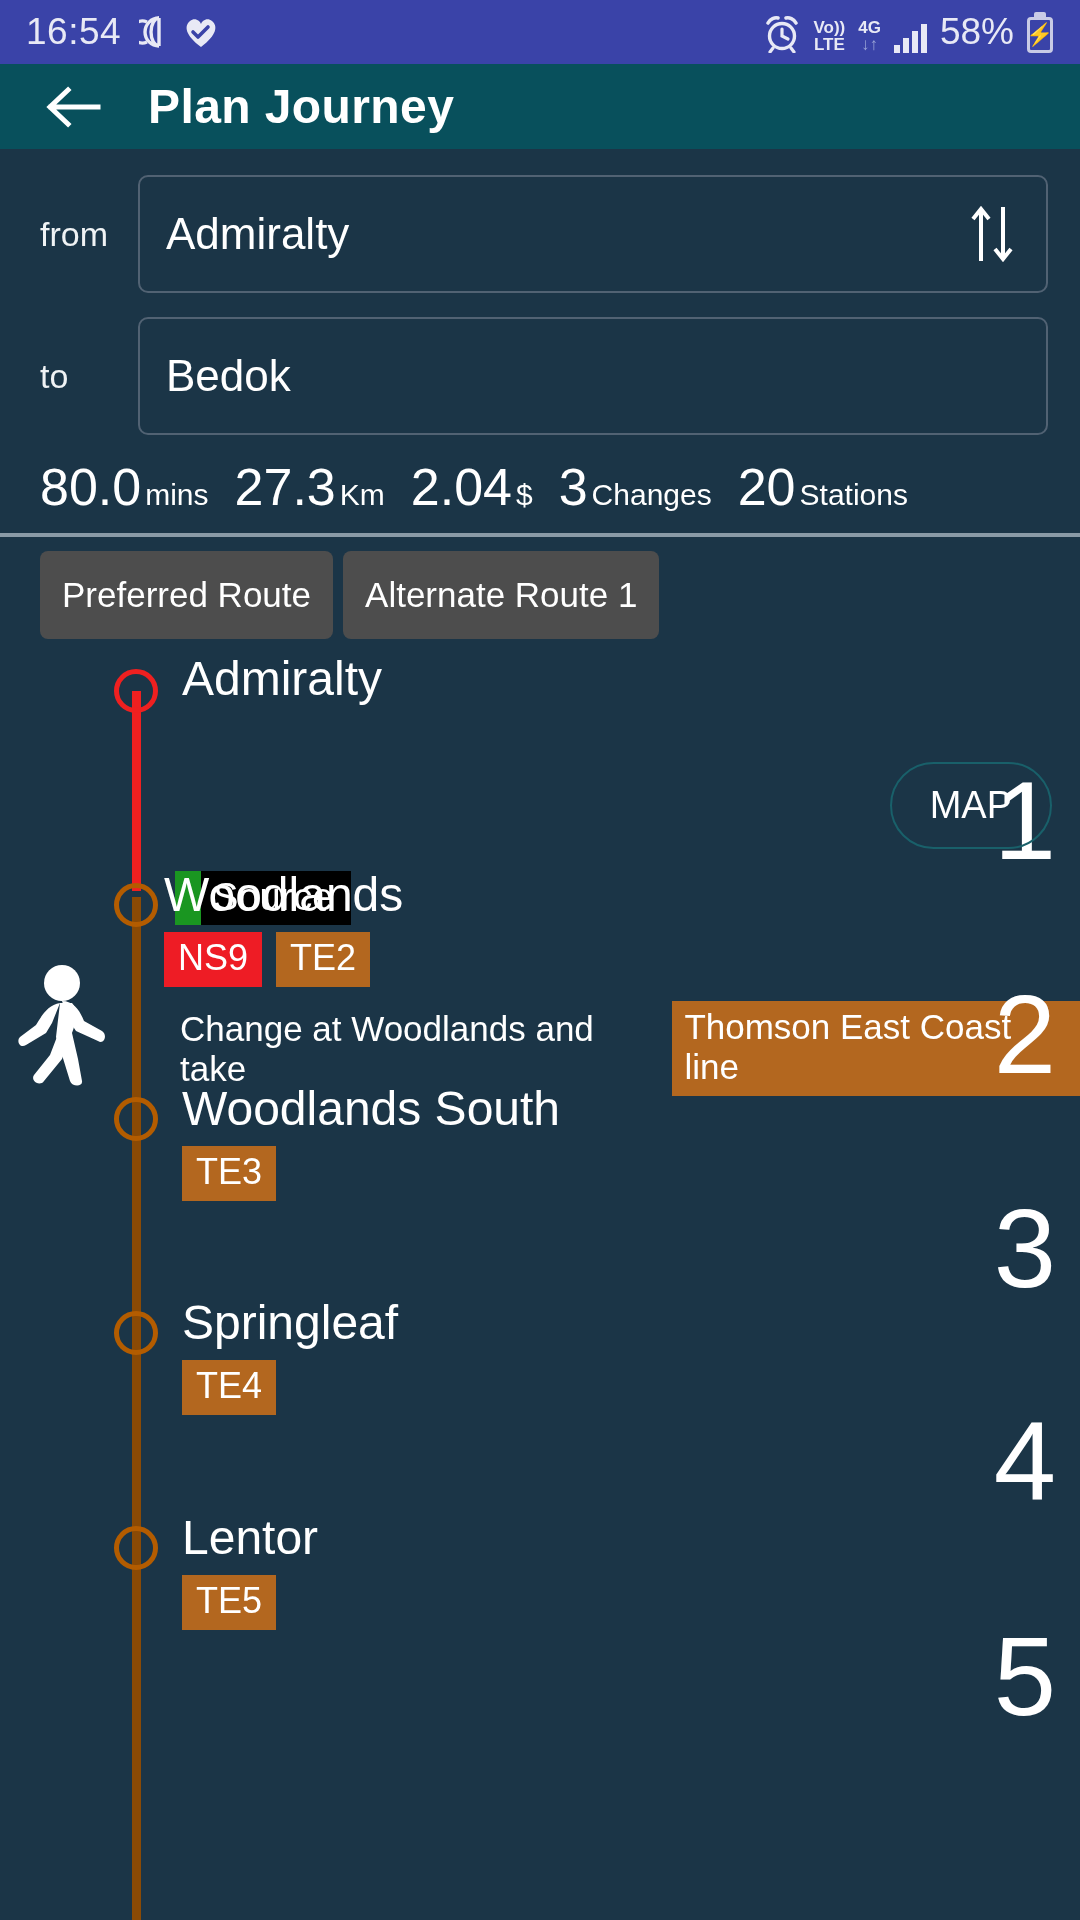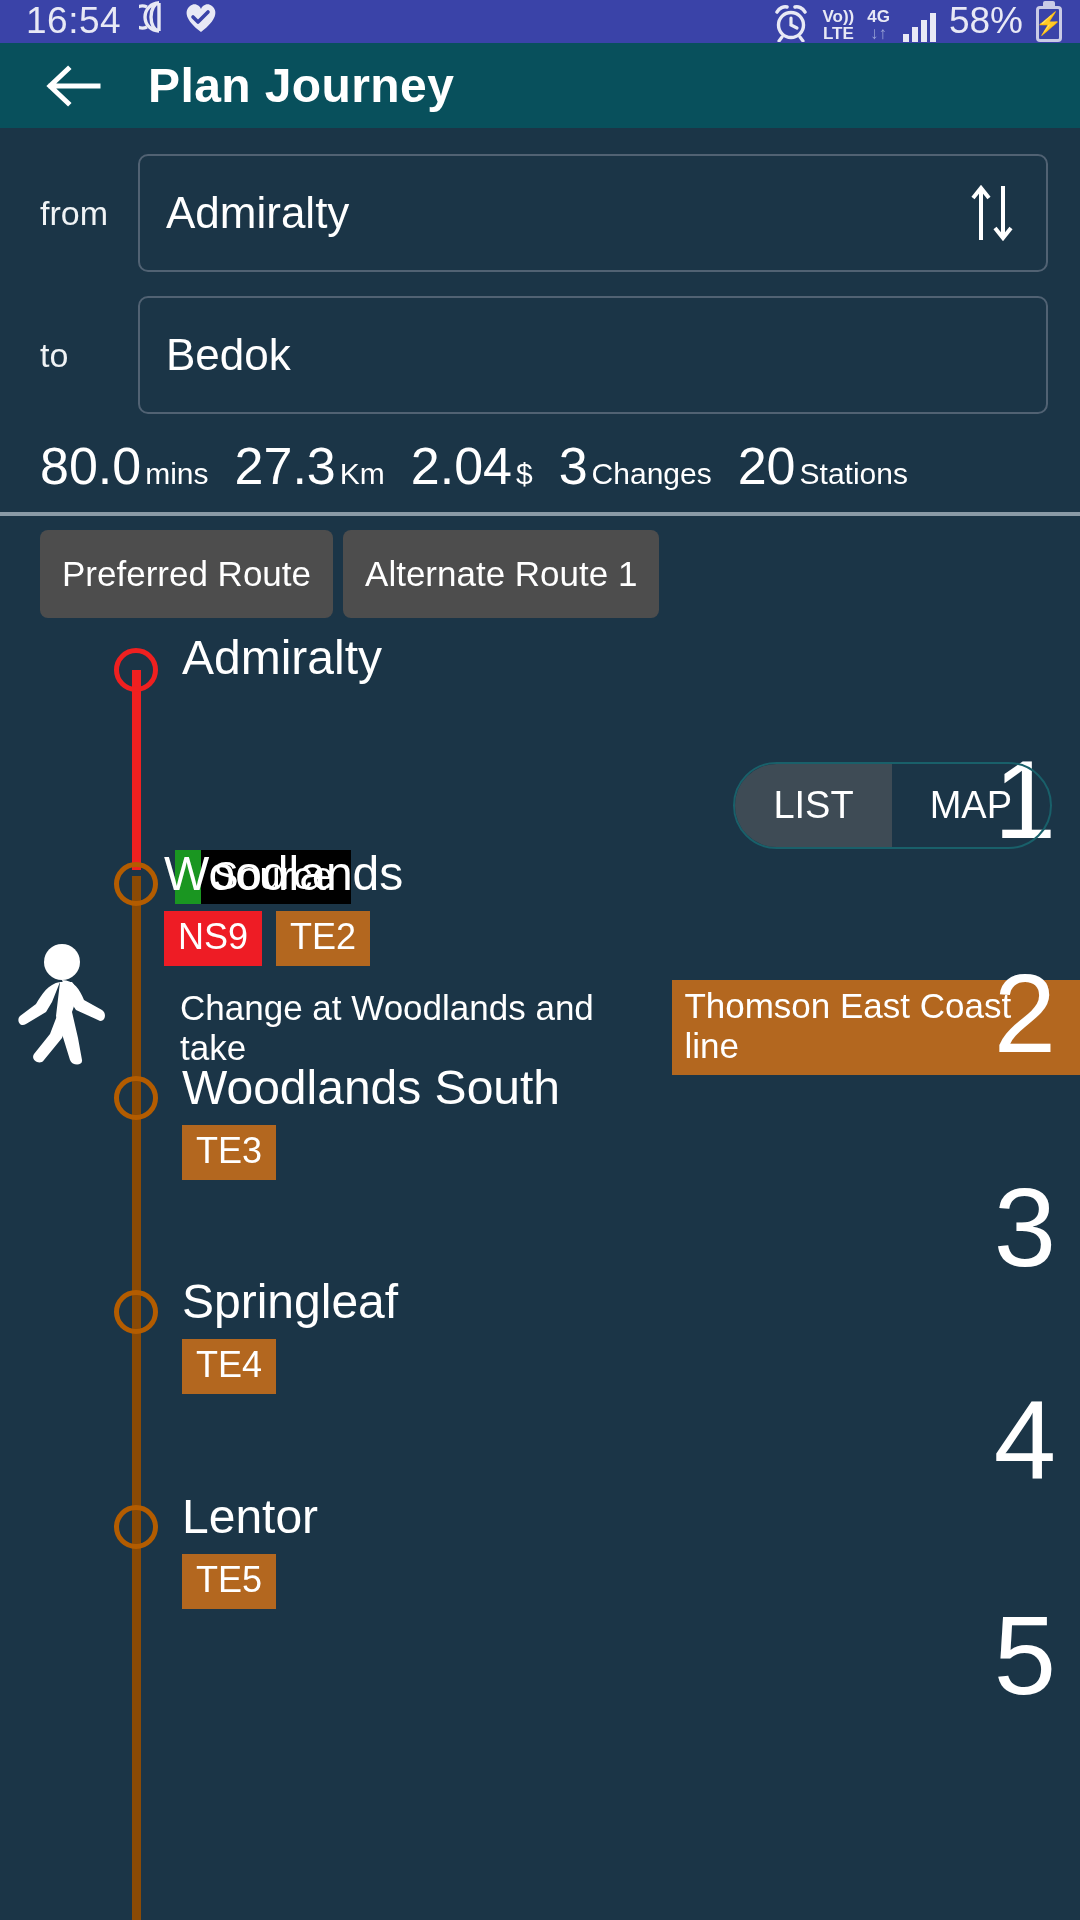--- a/index.html
+++ b/index.html
@@ -7,23 +7,23 @@
     width:1080px; height:1920px;
     background:#1b3murky;
     background:#1b3547;
     font-family:"Liberation Sans", sans-serif;
     overflow:hidden;
   }
   body { position:relative; background:#1b3547; }
 
   
   .statusbar{
-    height:43px; background:#3a43a8;
-    display:flex; align-items:flex-start;
-    padding:0 18px 0 26px; color:#e8e9f5;
+    height:64px; background:#3a43a8;
+    display:flex; align-items:center;
+    padding:0 27px 0 26px; color:#e8e9f5;
   }
   .sb-time{ font-size:37px; letter-spacing:0.5px; }
   .sb-left-icons{ display:flex; align-items:center; gap:14px; margin-left:18px; }
   .sb-spacer{ flex:1; }
   .sb-right{ display:flex; align-items:flex-end; gap:13px; }
   .sb-pct{ font-size:37px; }
   .vo-lte{ font-size:17px; line-height:17px; font-weight:bold; text-align:center; }
   .net4g{ font-size:17px; line-height:17px; font-weight:bold; text-align:center; }
   .bars{ display:flex; align-items:flex-end; gap:3px; height:30px; }
   .bars i{ display:block; width:6px; background:#e8e9f5; }
@@ -226,21 +226,20 @@
 
   <div class="divider"></div>
 
   <div class="tabs">
     <div class="tab">Preferred Route</div>
     <div class="tab">Alternate Route 1</div>
   </div>
 </div>
 
 <div class="listmap">
-  <div class="lm-btn active">LIST</div>
   <div class="lm-btn">MAP</div>
 </div>
 
 <div class="journey">
 
   <div class="rail" style="top:30px;  height:200px; background:#ef2020;"></div>
   <div class="rail" style="top:236px; height:1620px; background:#8a4a05;"></div>
 
   <div class="step">
     <div class="node red" style="top:8px;"></div>

